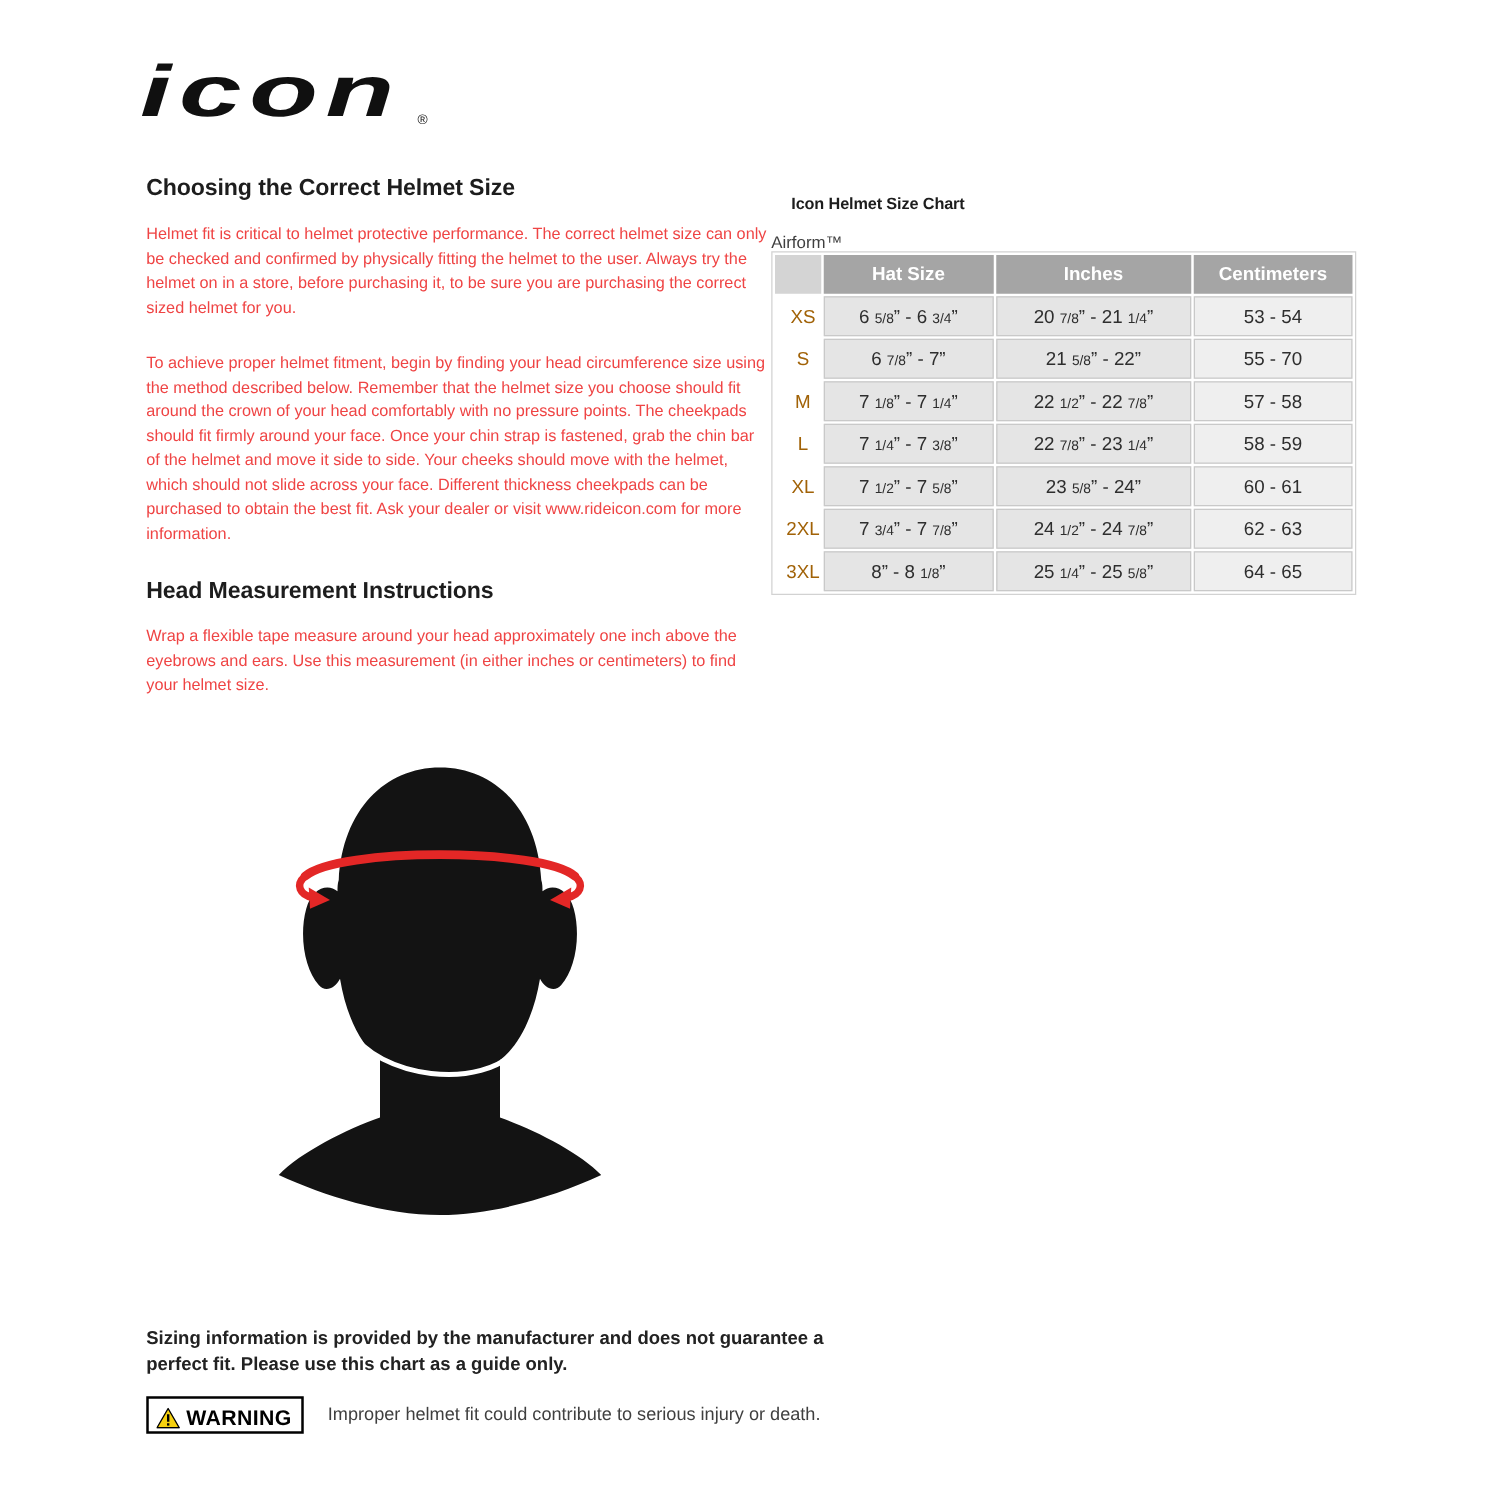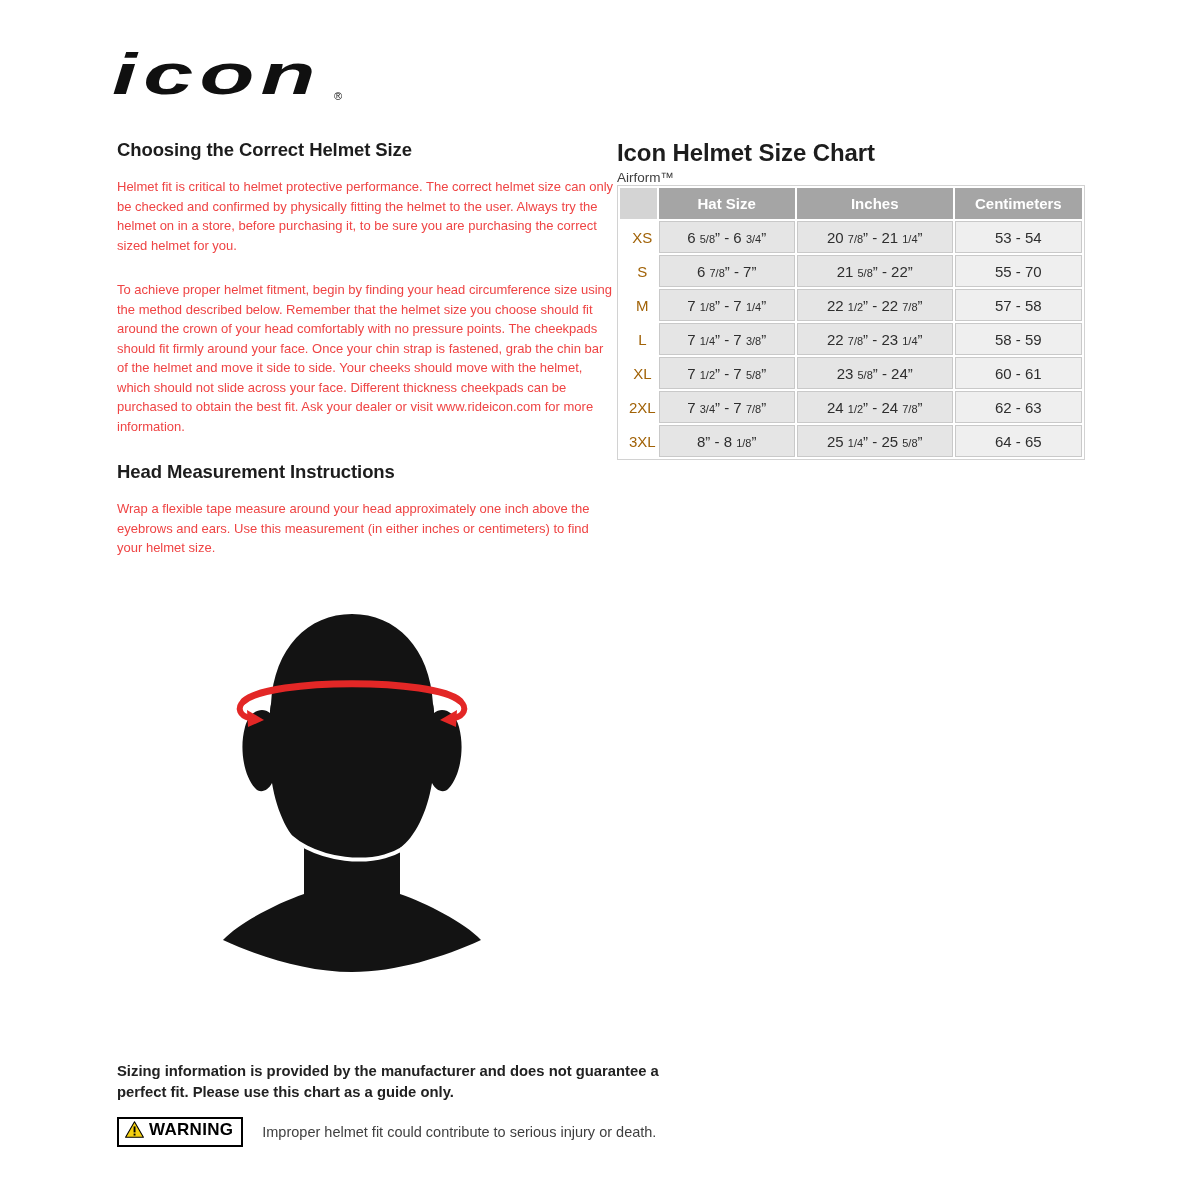--- a/index.html
+++ b/index.html
@@ -22,21 +22,21 @@
     letter-spacing:4px;color:#101010;transform:scaleX(1.55);transform-origin:left center;
     line-height:72px;white-space:nowrap;
   }
   .logo-reg{position:absolute;left:222px;top:52px;font-size:11px;color:#101010;font-style:normal;}
   
   .col-left{position:absolute;left:117px;top:139px;width:500px;}
   .col-left h2{font-size:18.5px;font-weight:bold;color:#1d1d1d;margin:0 0 13px 0;letter-spacing:-0.1px;}
   .col-left p{font-size:13px;line-height:19.5px;margin:16px 0 25px 0;color:#ef4444;}
   
   .col-right{position:absolute;left:617px;top:139px;width:470px;}
-  .chart-title{font-size:24px;font-weight:bold;color:#1d1d1d;margin:0;letter-spacing:-0.1px;}
+  .chart-title{font-size:13px;font-weight:bold;color:#1d1d1d;margin:16px;letter-spacing:-0.1px;}
   .chart-subtitle{font-size:13.5px;color:#3f3f3f;margin:3px 0 0 0;}
   table.size-table{
     border-collapse:separate;border-spacing:2px;
     width:468px;border:1px solid #d2d2d2;
   }
   .size-table th{
     height:31px;background:var(--header-bg);color:#ffffff;
     font-size:15px;font-weight:bold;text-align:center;padding:0;
   }
   .size-table th.blank{background:var(--header-blank-bg);}
@@ -54,21 +54,21 @@
   .figure{position:absolute;left:190px;top:600px;width:330px;height:395px;}
   .tape{stroke:var(--tape-color,#e32726);}
   .tape-fill{fill:var(--tape-color,#e32726);}
   
   .disclaimer{
     position:absolute;left:117px;top:1046px;width:548px;
     font-weight:bold;font-size:14.8px;line-height:21px;color:#222222;
   }
   .warning-row{position:absolute;left:117px;top:1117px;display:flex;align-items:center;gap:19px;}
   .warning-box{
-    display:flex;align-items:flex-start;gap:5px;border:2px solid #000000;
+    display:flex;align-items:flex-end;gap:5px;border:2px solid #000000;
     background:#ffffff;padding:2px 8px 2px 6px;height:22px;box-sizing:content-box;
   }
   .warning-label{font-weight:bold;font-size:17px;letter-spacing:0.3px;color:#000000;line-height:1;}
   .warning-text{font-size:14.5px;color:#3f3f3f;}
 </style>
 </head>
 <body>
 
 <div class="page">
 

